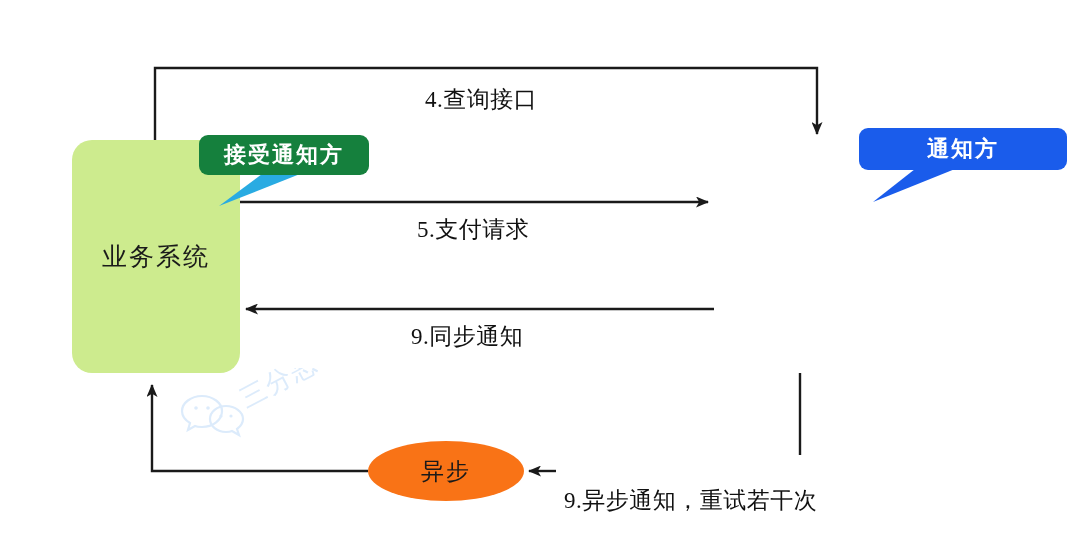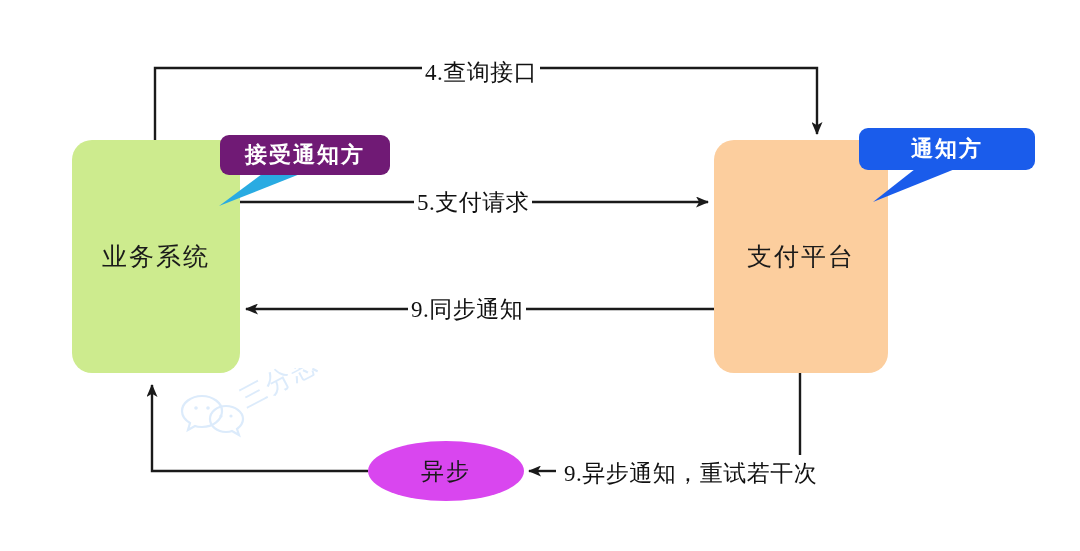--- a/index.html
+++ b/index.html
@@ -57,21 +57,21 @@
     width: 174px;
     height: 233px;
     background: #fcce9e;
     border-radius: 20px;
   }
   #node-async {
     left: 368px;
     top: 441px;
     width: 156px;
     height: 60px;
-    background: #d946ef;
+    background: #f97316;
     border-radius: 50%;
   }
   #node-async .node-label {
     font-size: 23px;
   }
 
   
   .badge {
     position: absolute;
     display: flex;
@@ -84,41 +84,41 @@
     font-weight: bold;
     letter-spacing: 2px;
     white-space: nowrap;
     box-sizing: border-box;
   }
   #badge-receiver {
     left: 199px;
     top: 135px;
     width: 170px;
     height: 40px;
-    background: #701a75;
-    margin-left: 21px;
+    background: #15803d;
   }
   #badge-notifier {
     left: 859px;
     top: 128px;
-    width: 176px;
+    width: 208px;
     height: 42px;
     background: #1a5ceb;
   }
 
   
   .edge-label {
     position: absolute;
     font-family: "Liberation Serif", "DejaVu Serif", serif;
     font-size: 23px;
     color: #111111;
     white-space: nowrap;
     background: #ffffff;
     padding: 0 3px;
     letter-spacing: 0.5px;
+    margin-top: 27px;
   }
   #label-query    { left: 422px; top: 57px;  }
   #label-pay      { left: 414px; top: 187px; }
   #label-sync     { left: 408px; top: 294px; }
   #label-async    { left: 561px; top: 458px; }
 
   
   #watermark {
     position: absolute;
     left: 176px;
@@ -160,23 +160,20 @@
 
     <g>
       <path d="M368,471 L152,471 L152,385" fill="none" stroke="#1a1a1a" stroke-width="2.4" marker-end="url(#arrowEnd)"></path>
     </g>
   </svg>
 
   <div class="node" id="node-business">
     <span class="node-label">业务系统</span>
   </div>
 
-  <div class="node" id="node-platform">
-    <span class="node-label">支付平台</span>
-  </div>
 
   <div class="node" id="node-async">
     <span class="node-label">异步</span>
   </div>
 
   <svg class="svg-layer" viewBox="0 0 1080 551" xmlns="http://www.w3.org/2000/svg">
     <path d="M262,174 L300,174 L219,206 Z" fill="#29abe2"></path>
     <path d="M915,169 L955,169 L873,202 Z" fill="#1a5ceb"></path>
   </svg>
 

